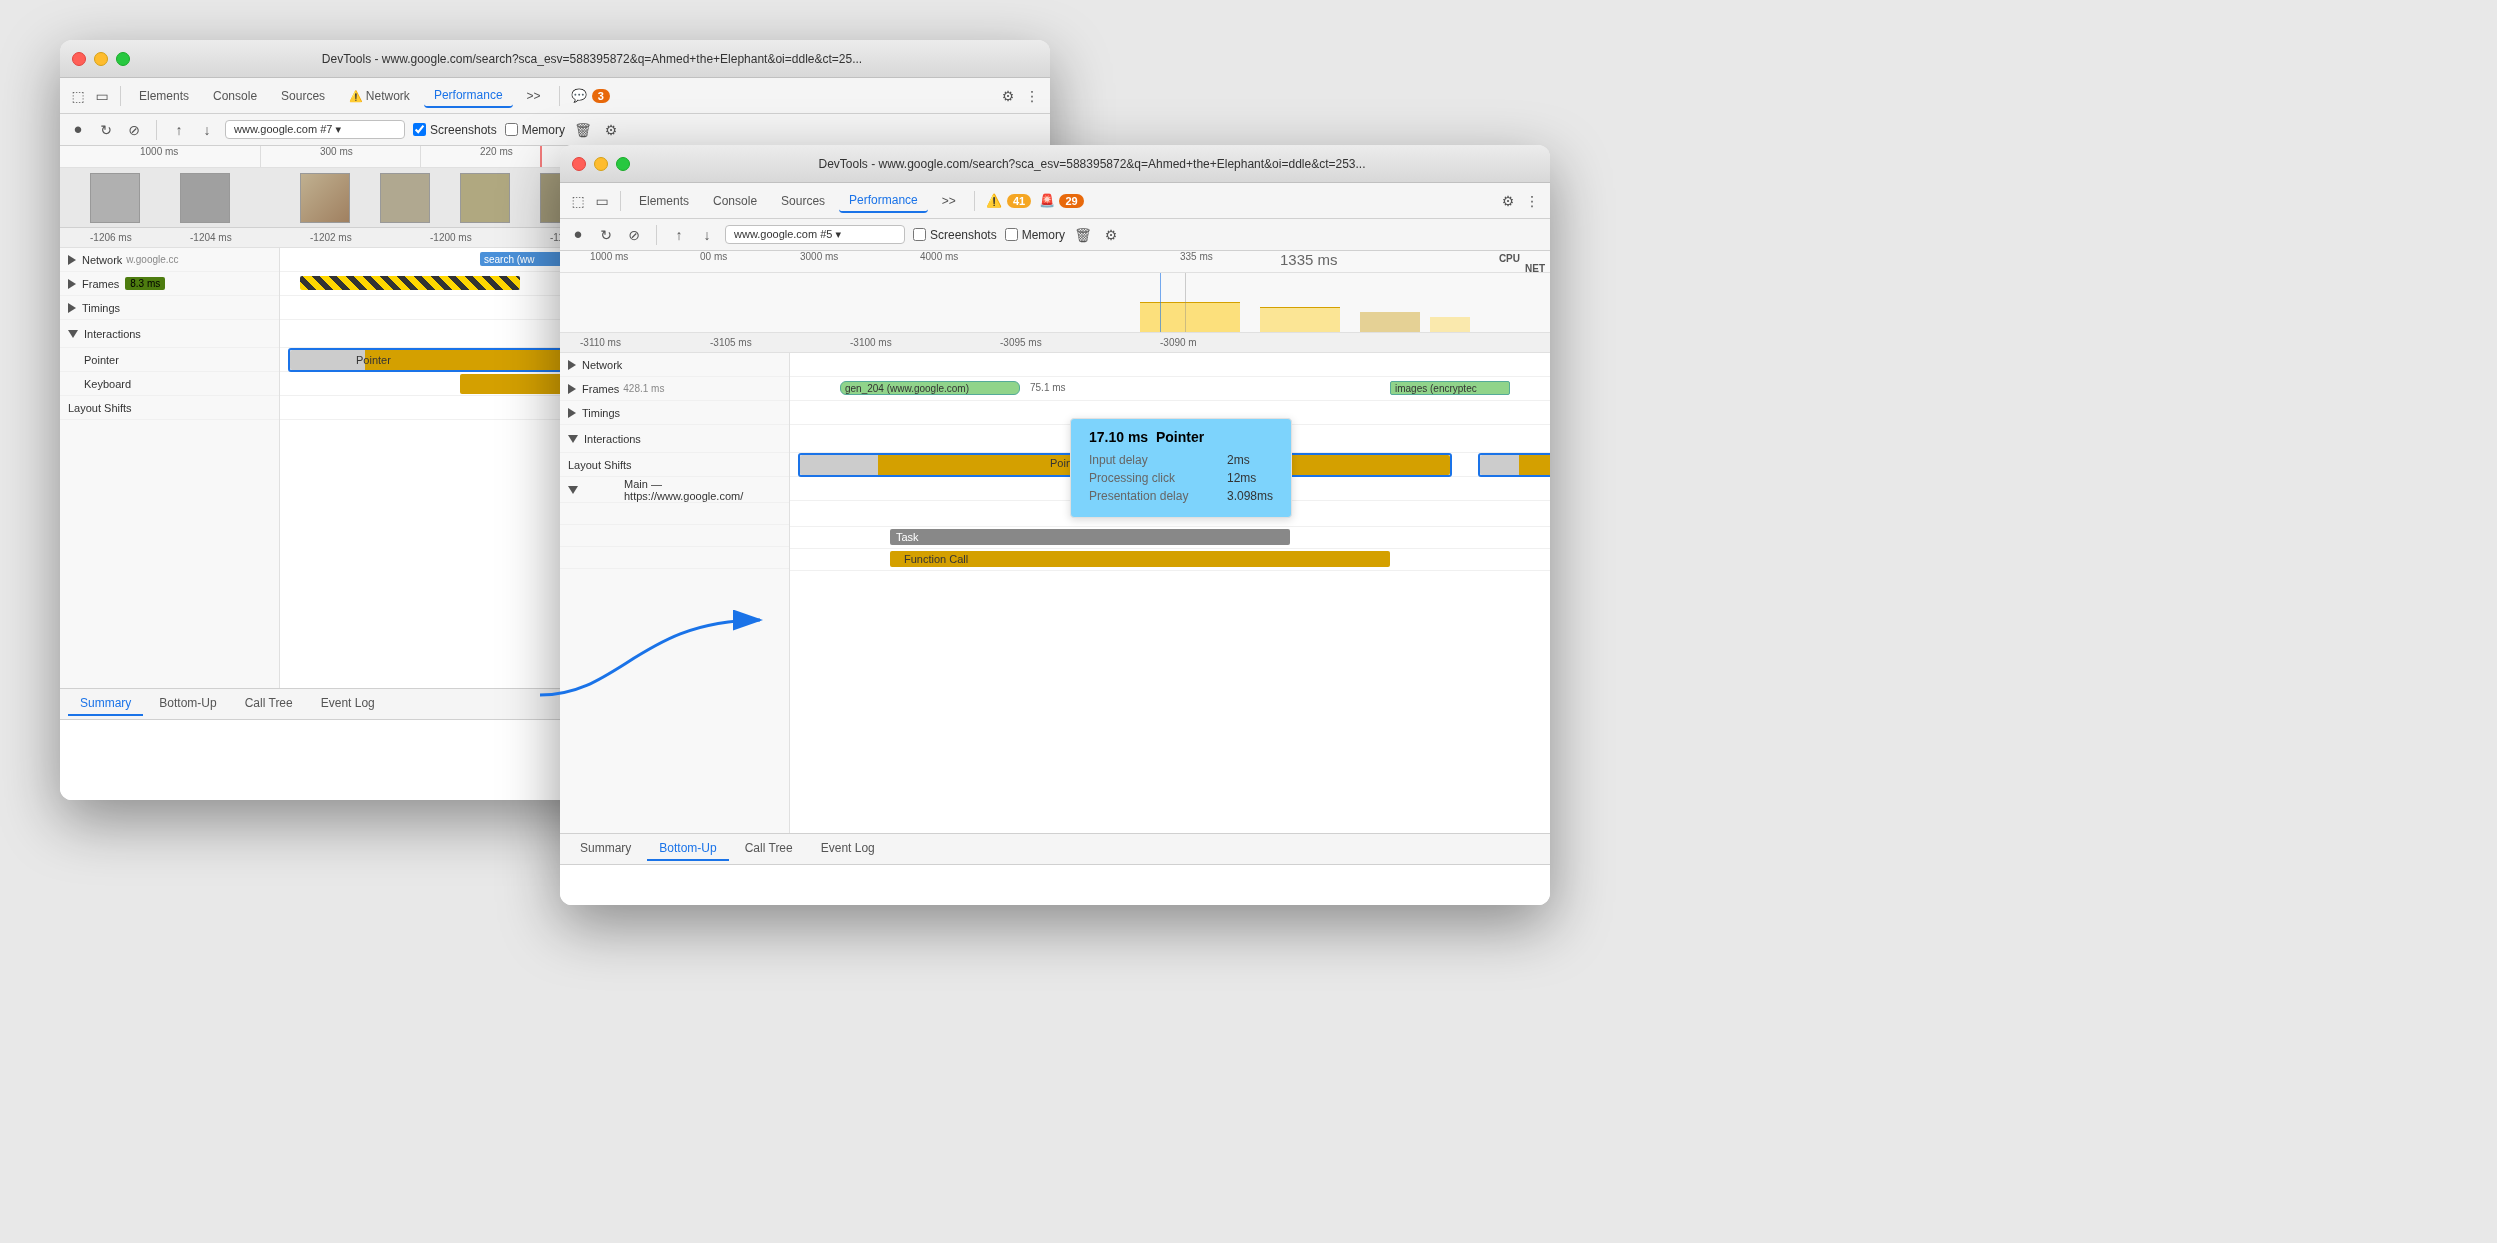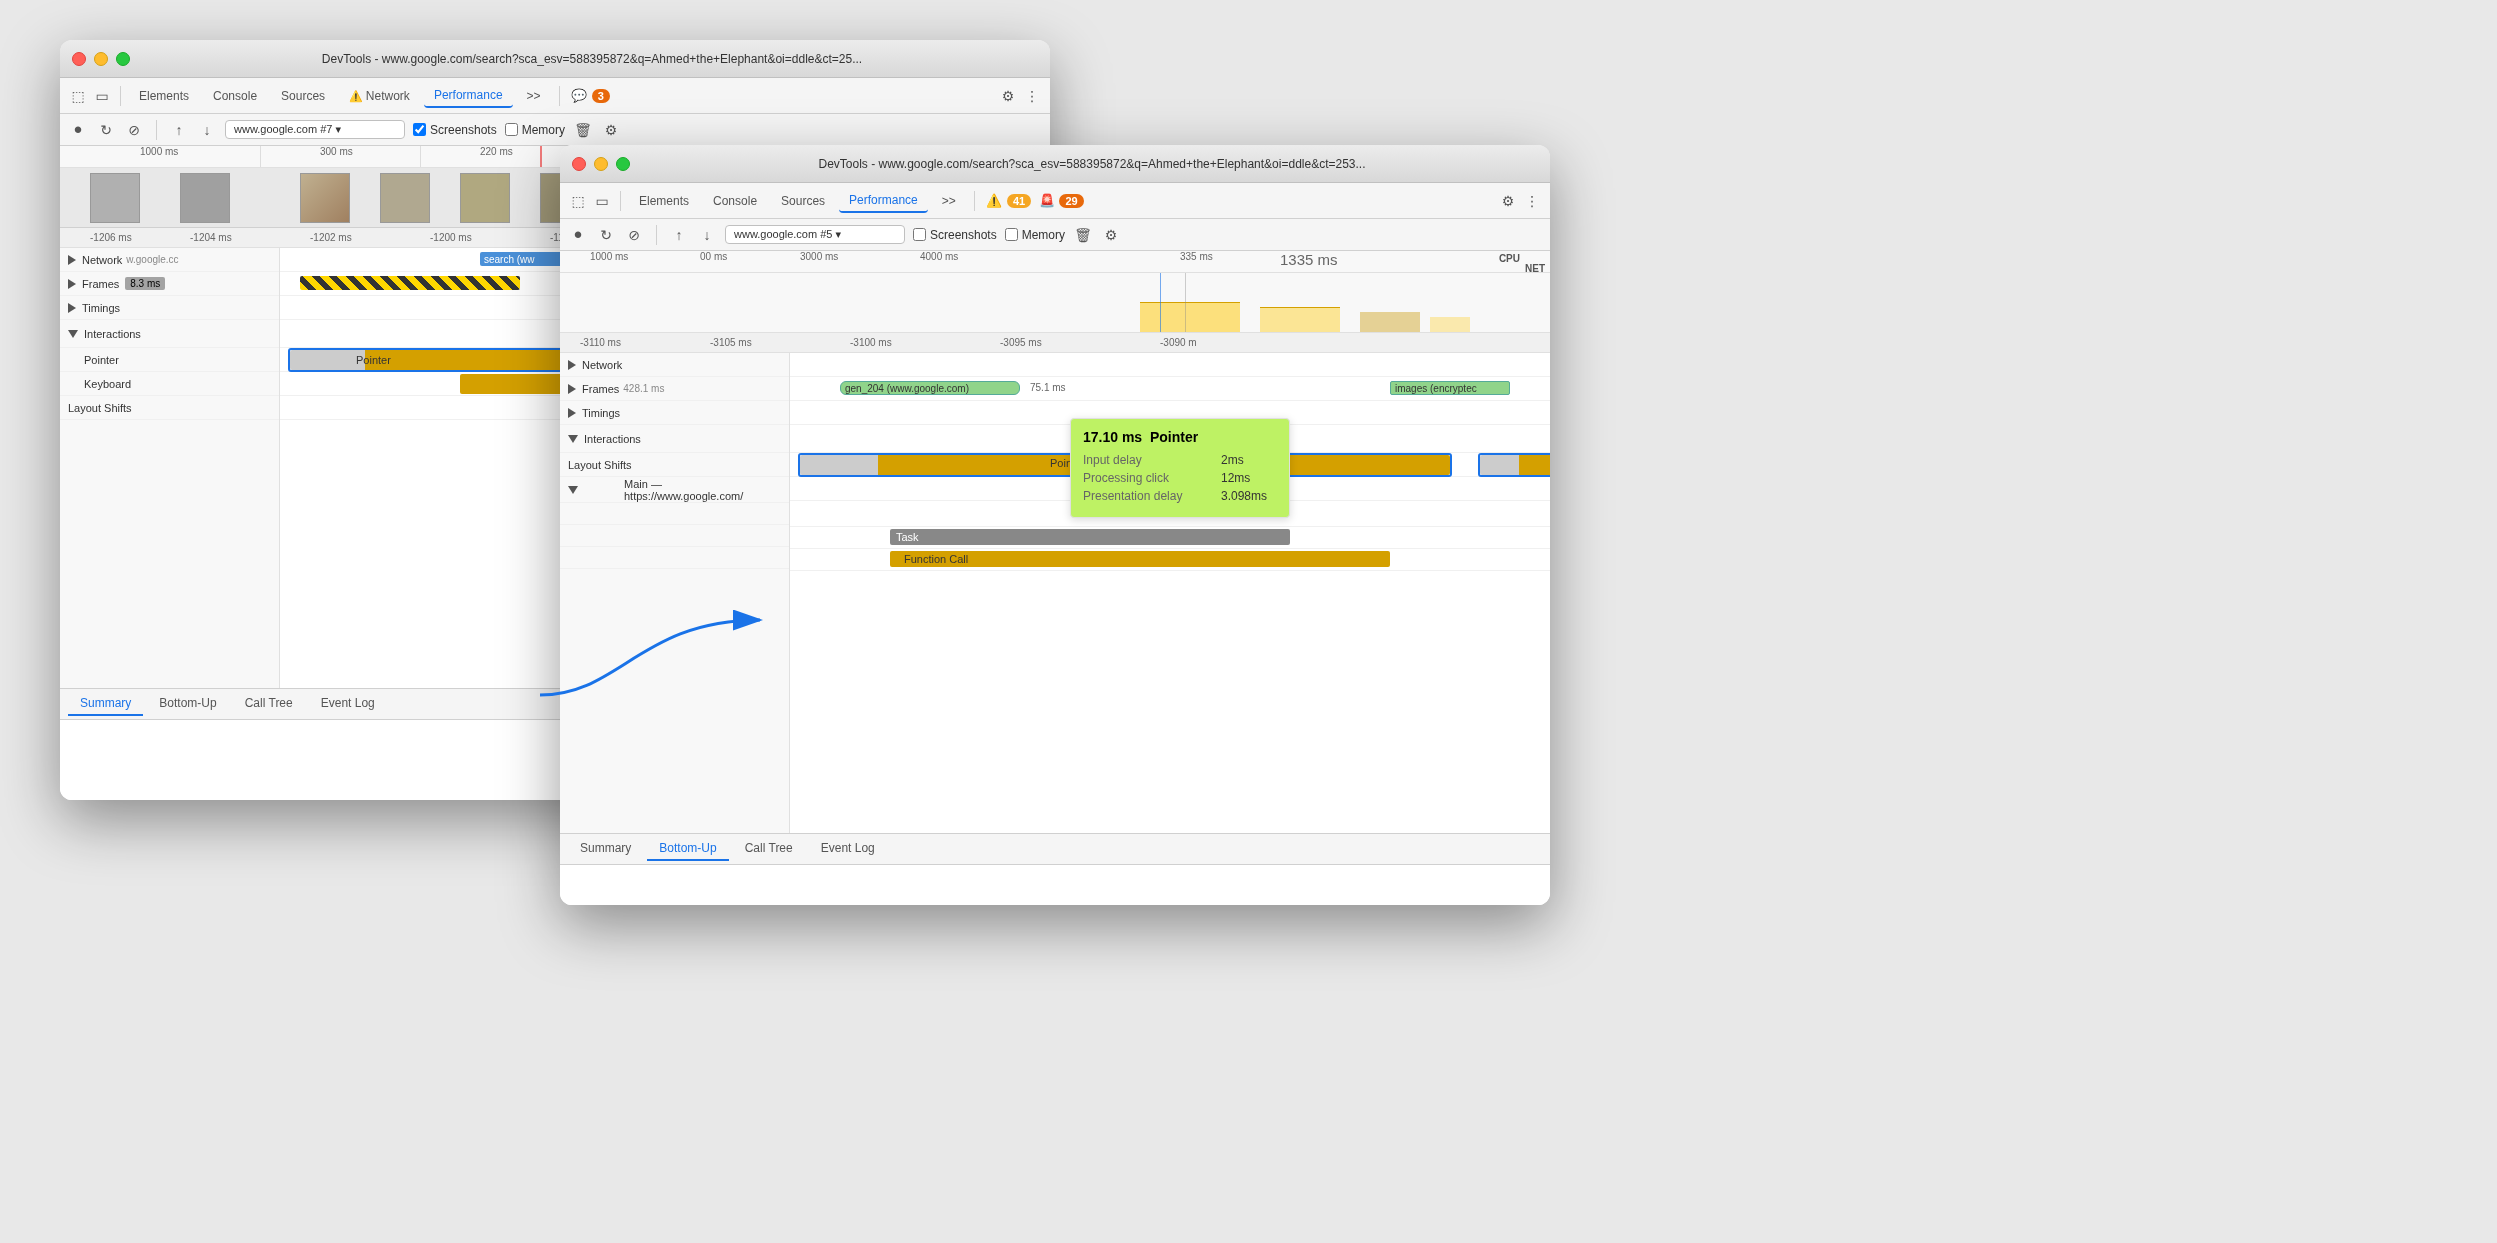--- a/index.html
+++ b/index.html
@@ -186,24 +186,24 @@
     
     .arrow-svg {
       position: absolute;
       pointer-events: none;
       z-index: 100;
     }
 
     
     .tooltip-popup {
       position: absolute;
-      background: #bef264;
+      background: #7dd3fc;
       border: 1px solid #e0e0e0;
       border-radius: 4px;
-      padding: 10px 12px;
+      padding: 10px 18px;
       box-shadow: 0 2px 8px rgba(0,0,0,0.15);
       font-size: 12px;
       min-width: 220px;
       z-index: 200;
     }
 
     .tooltip-title {
       font-weight: 600;
       font-size: 14px;
       margin-bottom: 8px;
@@ -375,21 +375,21 @@
 
         <div class="track-label-row">
           <div class="triangle right"></div>
           <span>Network</span>
           <span style="color:#888;font-size:10px;margin-left:4px;">w.google.cc</span>
         </div>
 
         <div class="track-label-row">
           <div class="triangle right"></div>
           <span>Frames</span>
-          <span style="background:#a3a3a3;color:#000;padding:1px 5px;border-radius:2px;font-size:10px;margin-left:6px;">8.3 ms</span>
+          <span style="background:#4d7c0f;color:#000;padding:1px 5px;border-radius:2px;font-size:10px;margin-left:6px;">8.3 ms</span>
         </div>
 
         <div class="track-label-row">
           <div class="triangle right"></div>
           <span>Timings</span>
         </div>
 
         <div class="track-label-row" style="height:28px;">
           <div class="triangle down"></div>
           <span>Interactions</span>

